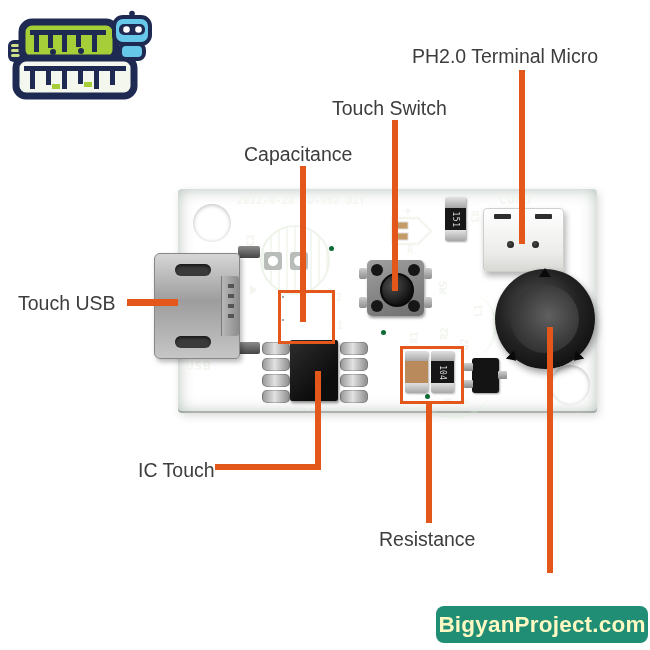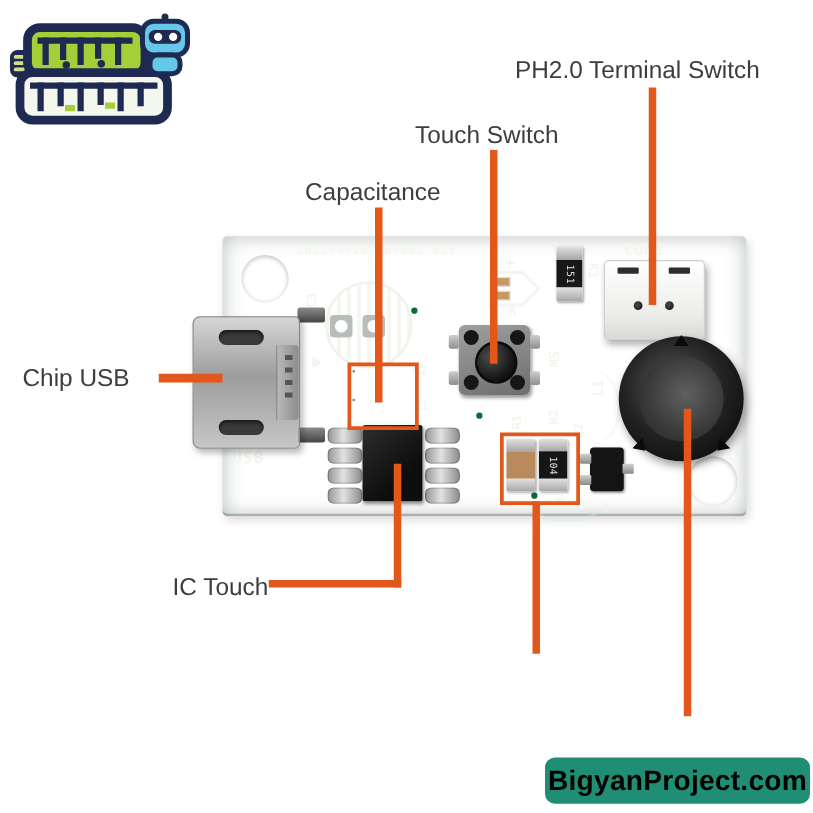--- a/index.html
+++ b/index.html
@@ -12,21 +12,21 @@
   
   .ann{position:absolute;background:#e3571b;z-index:6;}
 
   
   #logo{position:absolute;left:6px;top:10px;width:152px;height:92px;z-index:3;}
   .sr-only{position:absolute;width:1px;height:1px;overflow:hidden;clip:rect(0 0 0 0);}
 
   
   #badge{position:absolute;left:436px;top:606px;width:212px;height:37px;background:#208e75;
          border-radius:8px;display:flex;align-items:center;justify-content:center;z-index:7;}
-  #badge span{color:#000000;font-weight:bold;font-size:22.5px;letter-spacing:.2px;}
+  #badge span{color:#fef9c3;font-weight:bold;font-size:22.5px;letter-spacing:.2px;}
 
   
   #board{position:absolute;left:178px;top:189px;width:419px;height:224px;z-index:1;
          background:linear-gradient(115deg,#1391464 0%,#149247 0%,#1aa151 30%,#128c44 62%,#17994c 100%);
          border-radius:4px;
          box-shadow:inset 0 0 16px rgba(0,45,15,.3), inset 0 -2px 0 rgba(0,0,0,.22), 2px 3px 8px rgba(0,0,0,.15);}
   #board *{position:absolute;}
 
   .hole{background:#fff;border-radius:50%;box-shadow:inset 0 1px 4px rgba(0,0,0,.28);}
   #hole-tl{left:15px;top:15px;width:38px;height:38px;}
@@ -333,23 +333,24 @@
 
   <div class="ann" style="left:519px;top:70px;width:6px;height:174px;"></div>
   <div class="ann" style="left:392px;top:120px;width:6px;height:171px;"></div>
   <div class="ann" style="left:300px;top:166px;width:6px;height:156px;"></div>
   <div class="ann" style="left:127px;top:299px;width:51px;height:7px;"></div>
   <div class="ann" style="left:315px;top:371px;width:6px;height:99px;"></div>
   <div class="ann" style="left:215px;top:464px;width:106px;height:6px;"></div>
   <div class="ann" style="left:426px;top:401px;width:6px;height:122px;"></div>
   <div class="ann" style="left:547px;top:327px;width:6px;height:246px;"></div>
 
-  <div class="label" style="left:412px;top:45px;">PH2.0 Terminal Switch</div>
+  <div class="label" style="left:412px;top:45px;">PH2.0 Terminal Micro</div>
   <div class="label" style="left:244px;top:143px;">Capacitance</div>
   <div class="label" style="left:332px;top:97px;">Touch Switch</div>
-  <div class="label" style="left:18px;top:292px;">Chip USB</div>
+  <div class="label" style="left:18px;top:292px;">Touch USB</div>
   <div class="label" style="left:138px;top:459px;">IC Touch</div>
+  <div class="label" style="left:379px;top:528px;">Resistance</div>
 
   <div id="badge">
     <span>BigyanProject.com</span>
   </div>
 
 </div>
 
 </body></html>

